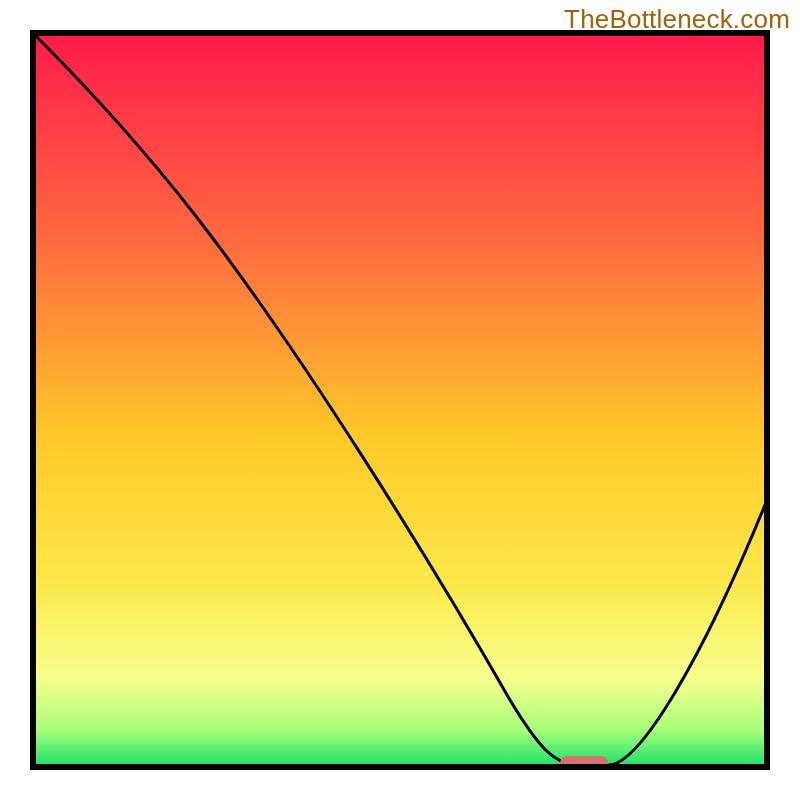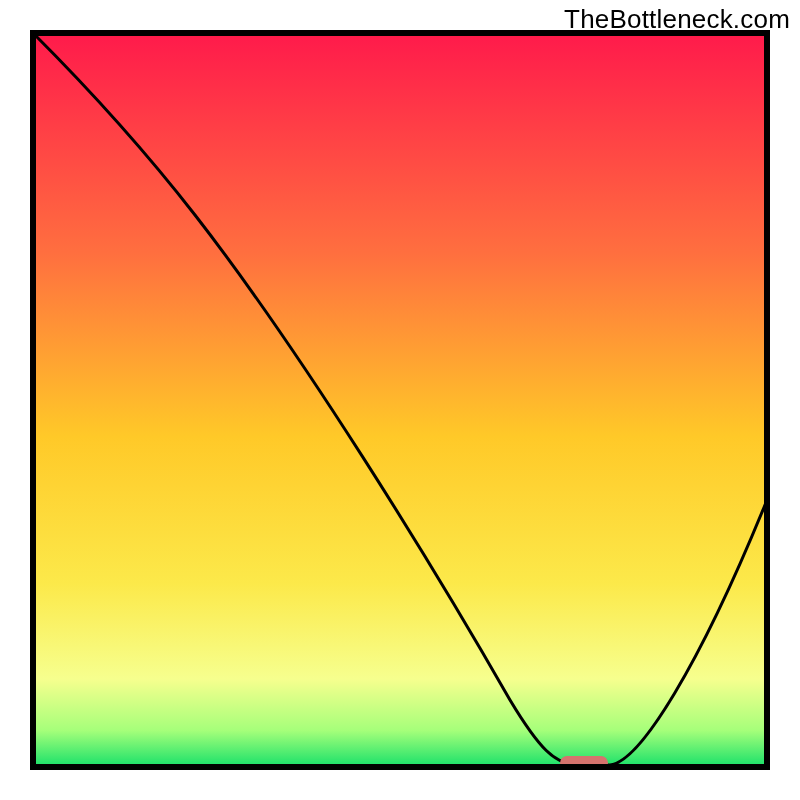--- a/index.html
+++ b/index.html
@@ -15,21 +15,21 @@
     width: 800px;
     height: 800px;
     background: #ffffff;
   }
   .watermark {
     position: absolute;
     top: 4px;
     right: 10px;
     font-size: 26px;
     font-weight: 500;
-    color: #000000;
+    color: #a16207;
     letter-spacing: 0.2px;
   }
   svg {
     display: block;
   }
 </style>
 </head>
 <body>
 
 <div class="stage">

